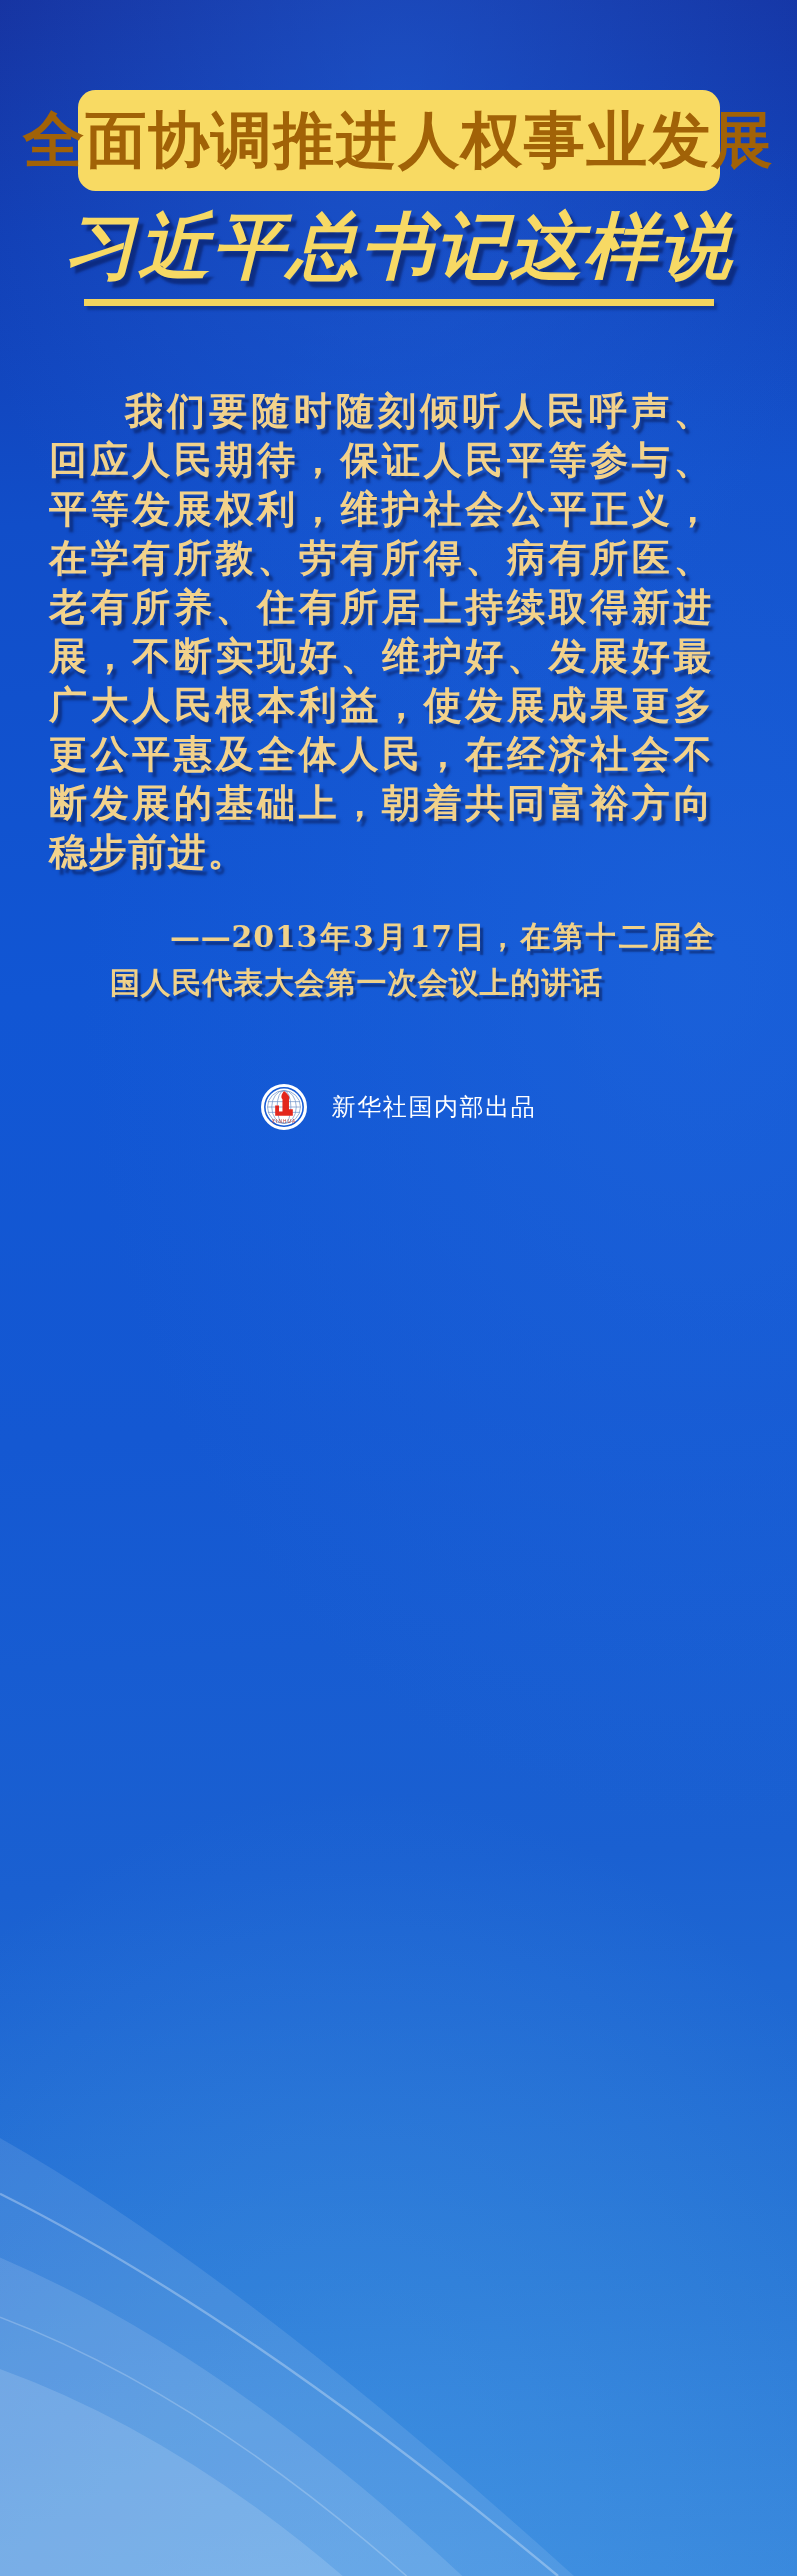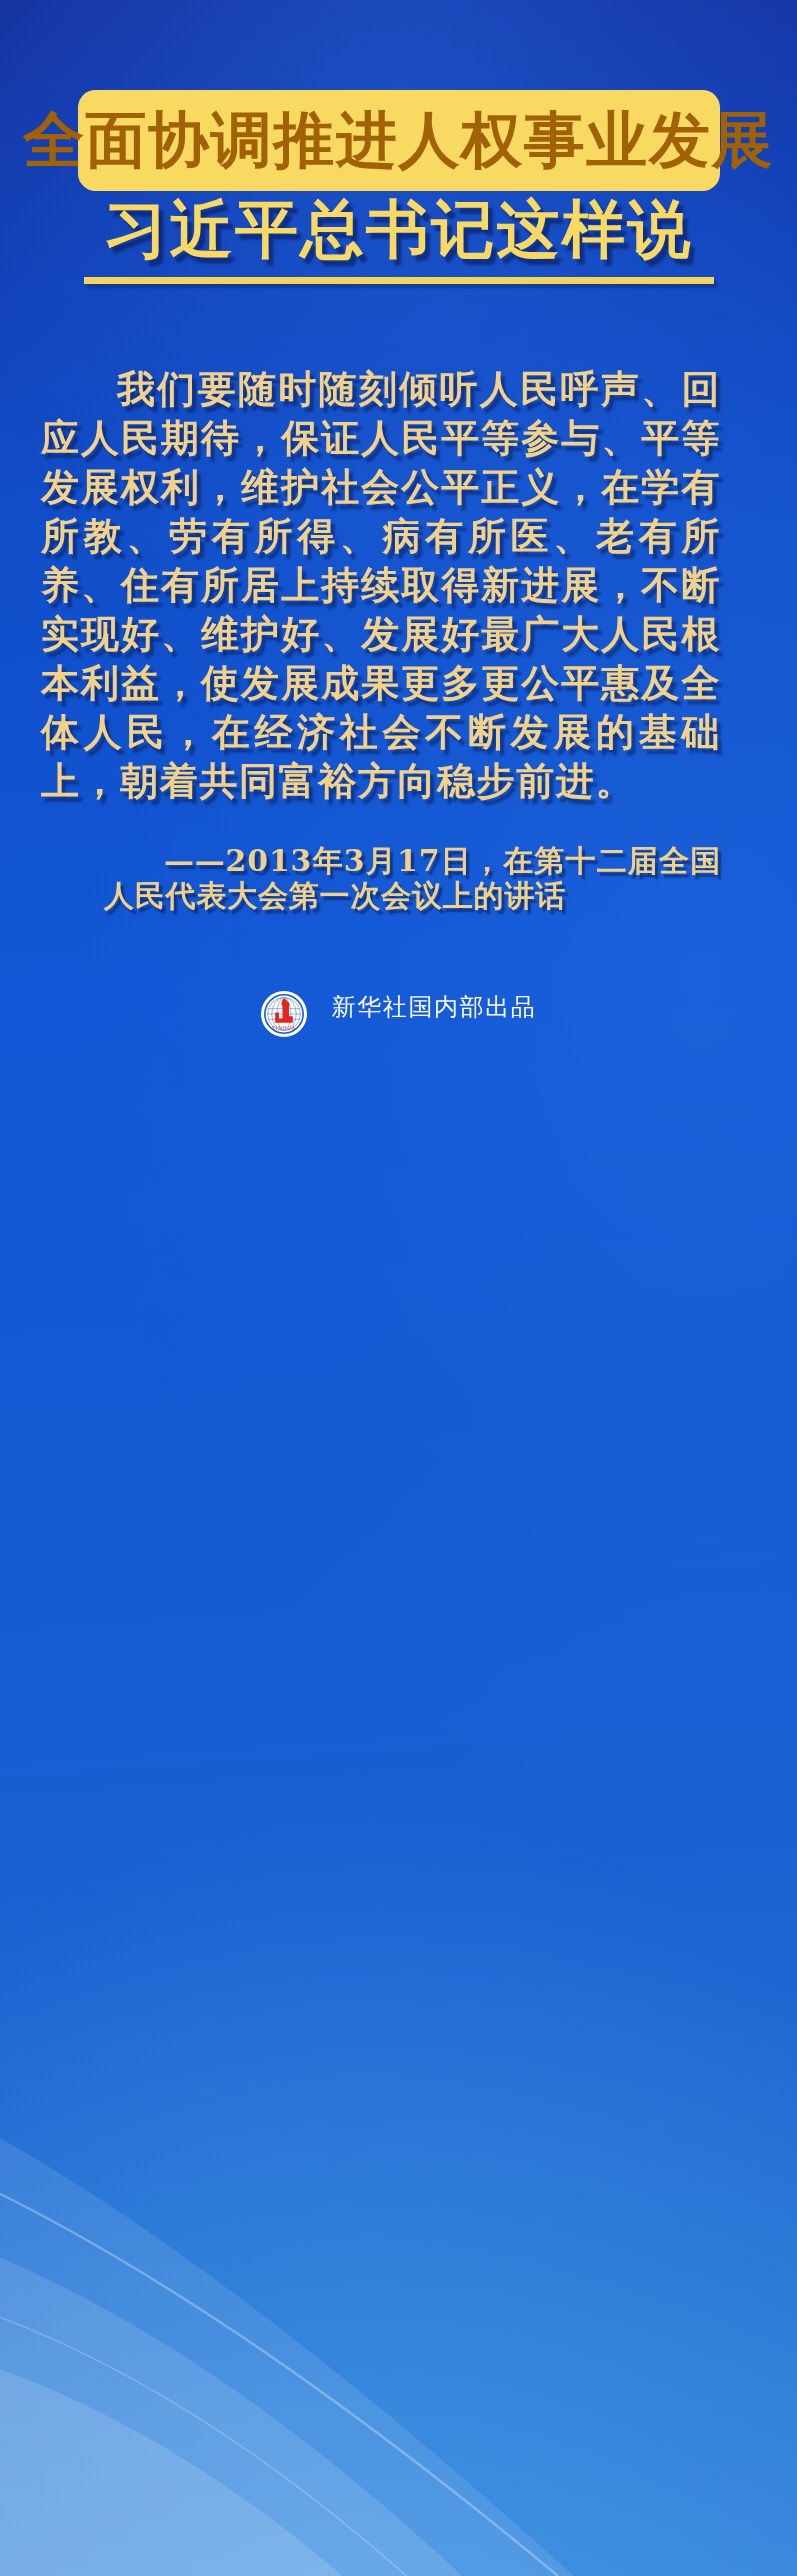--- a/index.html
+++ b/index.html
@@ -35,65 +35,66 @@
     background:#F8DA63;
     border-radius:17.5px;
     display:flex; align-items:center; justify-content:center;
   }
   .banner-title {
     font-size:61px; font-weight:bold; color:#a16207;
     letter-spacing:1.6px; white-space:nowrap;
   }
 
   .main-title {
-    margin:4px 0 0; text-align:center;
-    font-size:63px; font-weight:bold; color:#F7D964;
+    margin:16px 0 0; text-align:center;
+    font-size:72px; font-weight:bold; color:#F7D964;
     letter-spacing:2.4px; line-height:1.1;
     text-shadow:4.8px 5.6px 2.4px rgba(8,22,80,.55);
+    font-style:italic;
   }
 
   .divider {
     margin:12.8px auto 0;
     width:630px; height:7.2px;
     background:#F3D45E;
     box-shadow:3.2px 4px 2.4px rgba(8,22,80,.35);
   }
 
   .main { position:relative; z-index:2; }
 
   .quote-text {
-    margin:0; padding:0 76px 0 41px;
+    margin:8px; padding:0 76px 0 41px;
     font-family:"DejaVu Serif","Liberation Serif",serif;
     font-weight:bold;
     font-size:38px; line-height:49px; letter-spacing:1.6px;
     color:#F2D28B;
     text-align:justify; text-indent:2em;
     text-shadow:4px 4.8px 2.4px rgba(8,20,70,.5);
   }
   .attribution {
-    margin:0; padding:0 76px 0 104px;
+    margin:6px; padding:0 76px 0 104px;
     font-family:"DejaVu Serif","Liberation Serif",serif;
     font-weight:bold;
-    font-size:30px; line-height:35px; letter-spacing:0.8px;
+    font-size:30px; line-height:46px; letter-spacing:0.8px;
     color:#F0D189;
     text-align:justify; text-indent:2em;
     text-shadow:3.2px 4px 1.6px rgba(8,20,70,.5);
   }
 
   .q1 { margin-top:80px; }
   .a1 { margin-top:38px; }
   .q2 { margin-top:88px; }
   .a2 { margin-top:25.5px; }
   .q3 { margin-top:64px; }
   .a3 { margin-top:35px; }
 
   .footer {
     position:relative; z-index:2;
     margin-top:78px;
-    display:flex; justify-content:center; gap:25px;
+    display:flex; align-items:center; justify-content:center; gap:25px;
   }
   .emblem { width:46px; height:46px; flex:0 0 auto; }
   .credit {
     color:#FFFFFF; font-size:24px; letter-spacing:1.6px;
     font-family:"Liberation Sans","DejaVu Sans",sans-serif;
   }
 </style>
 </head>
 <body>
 

